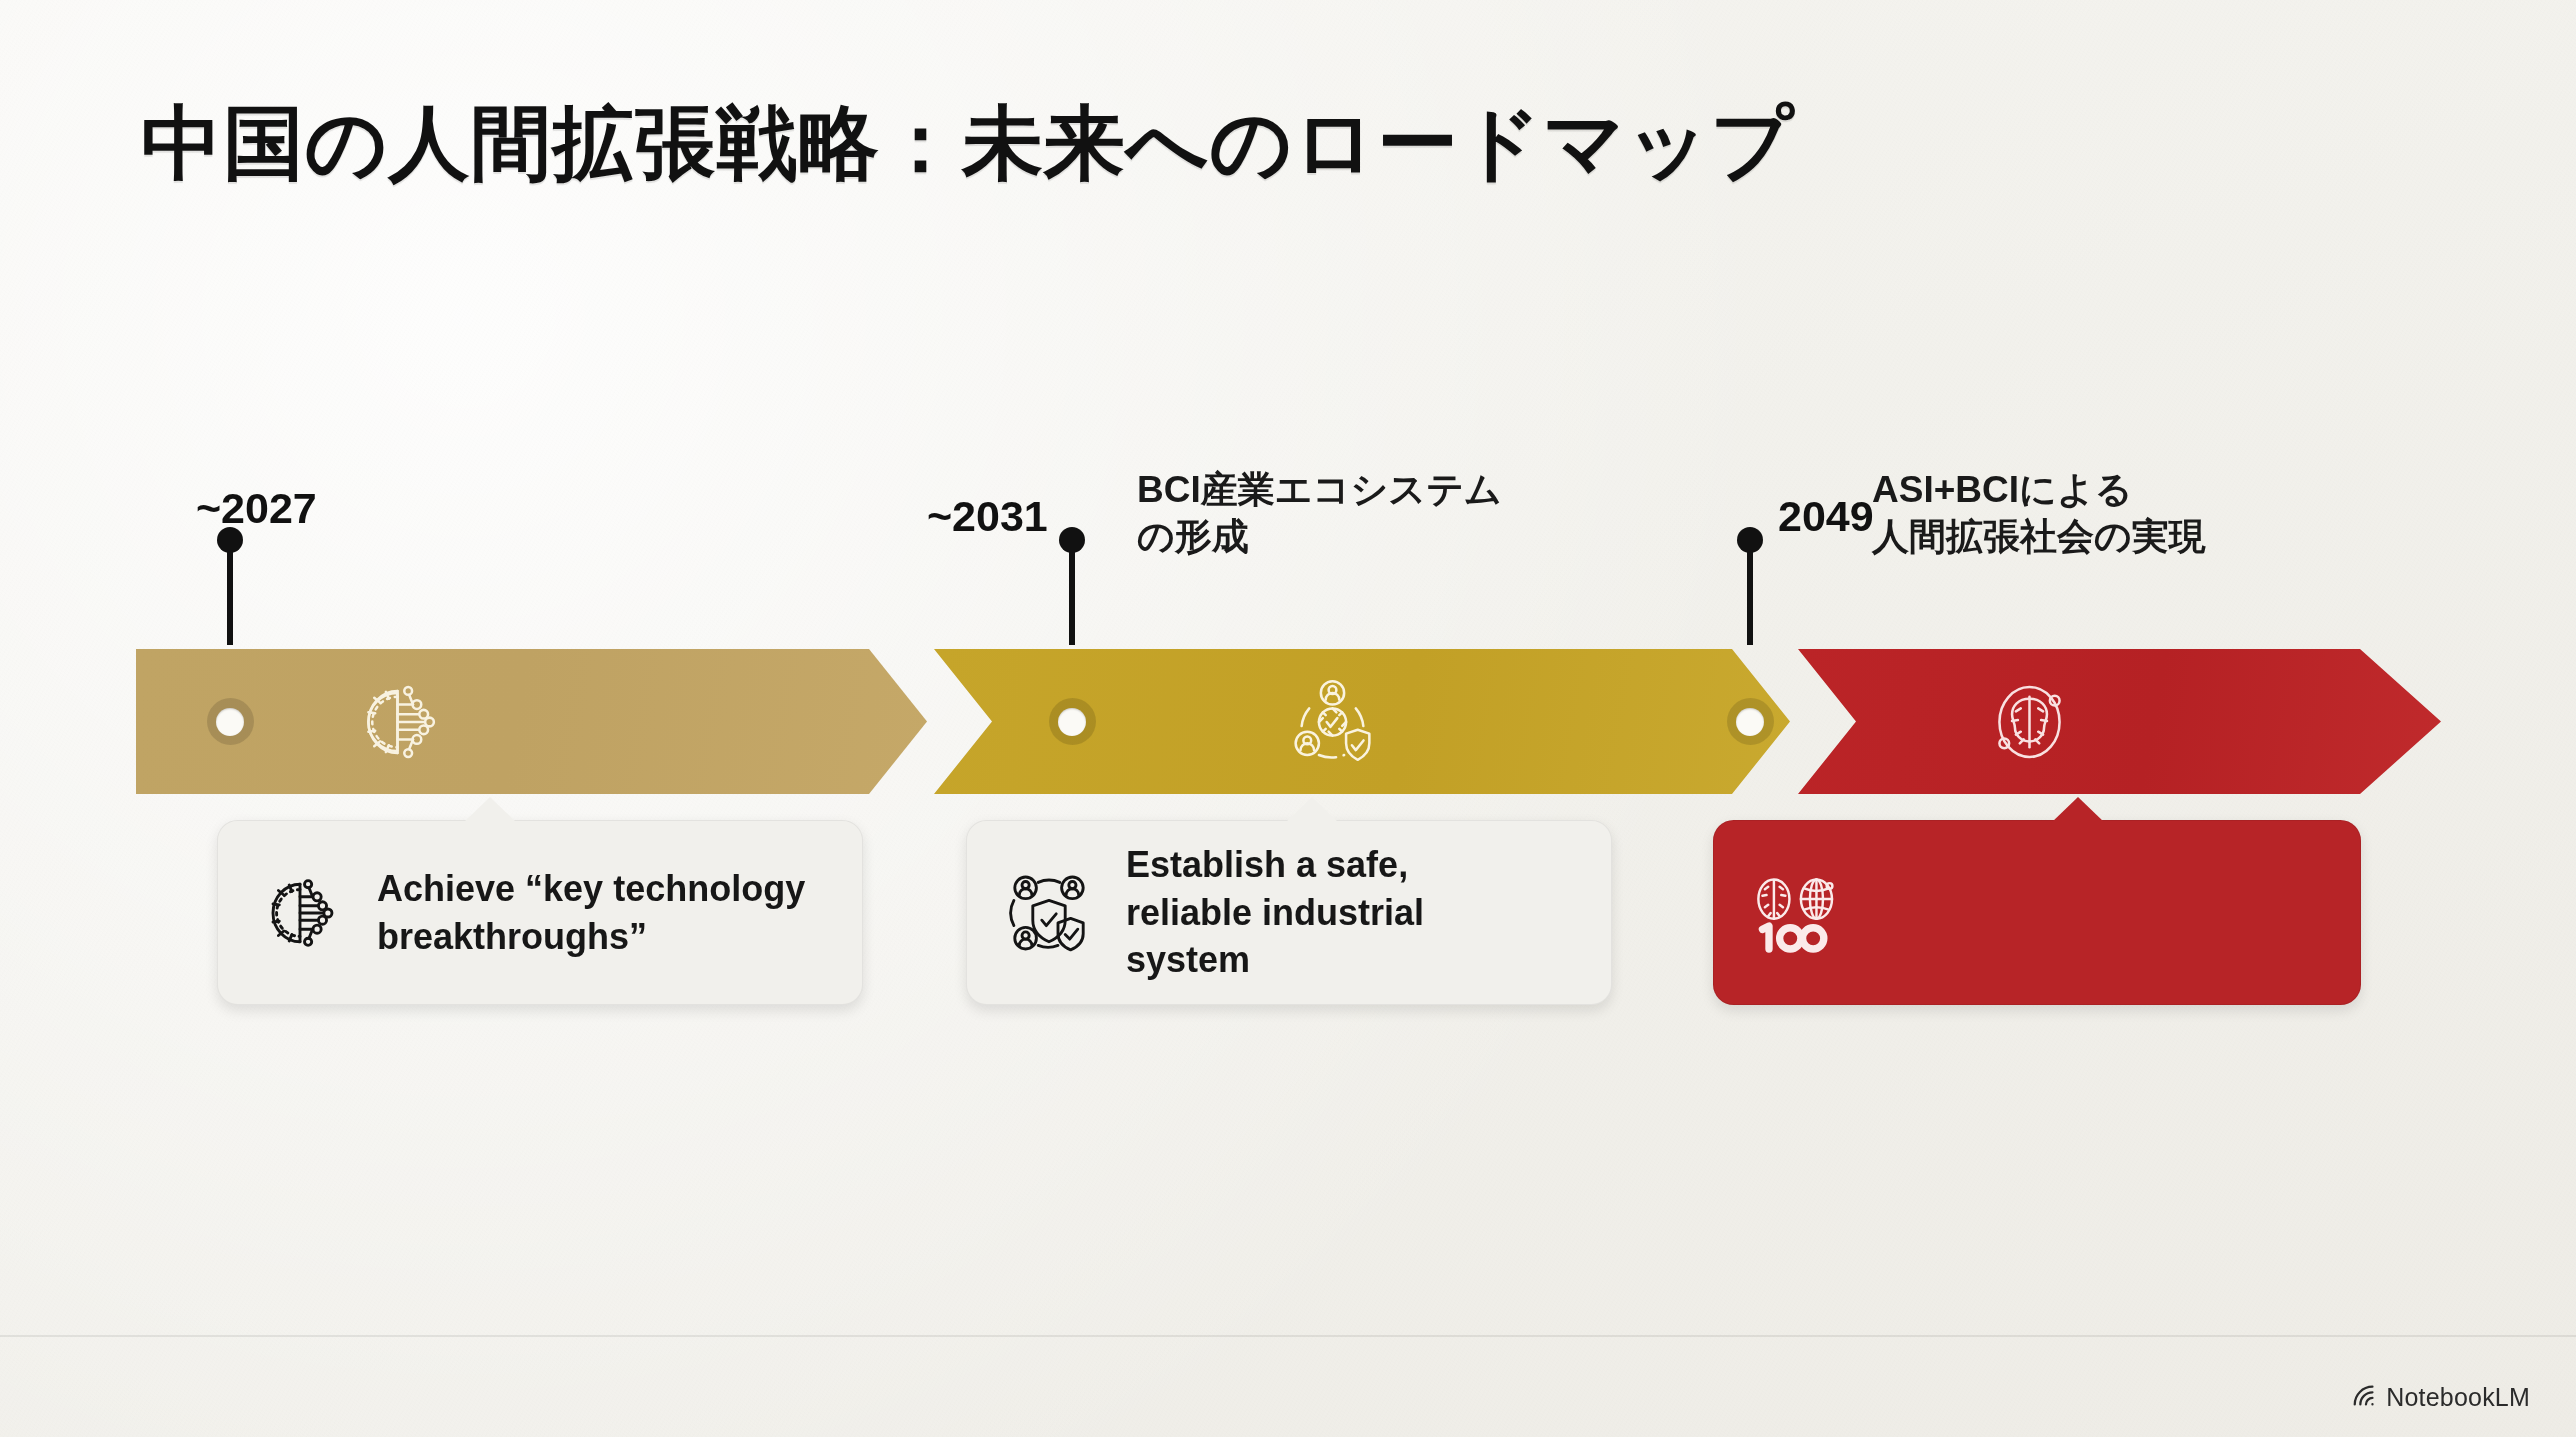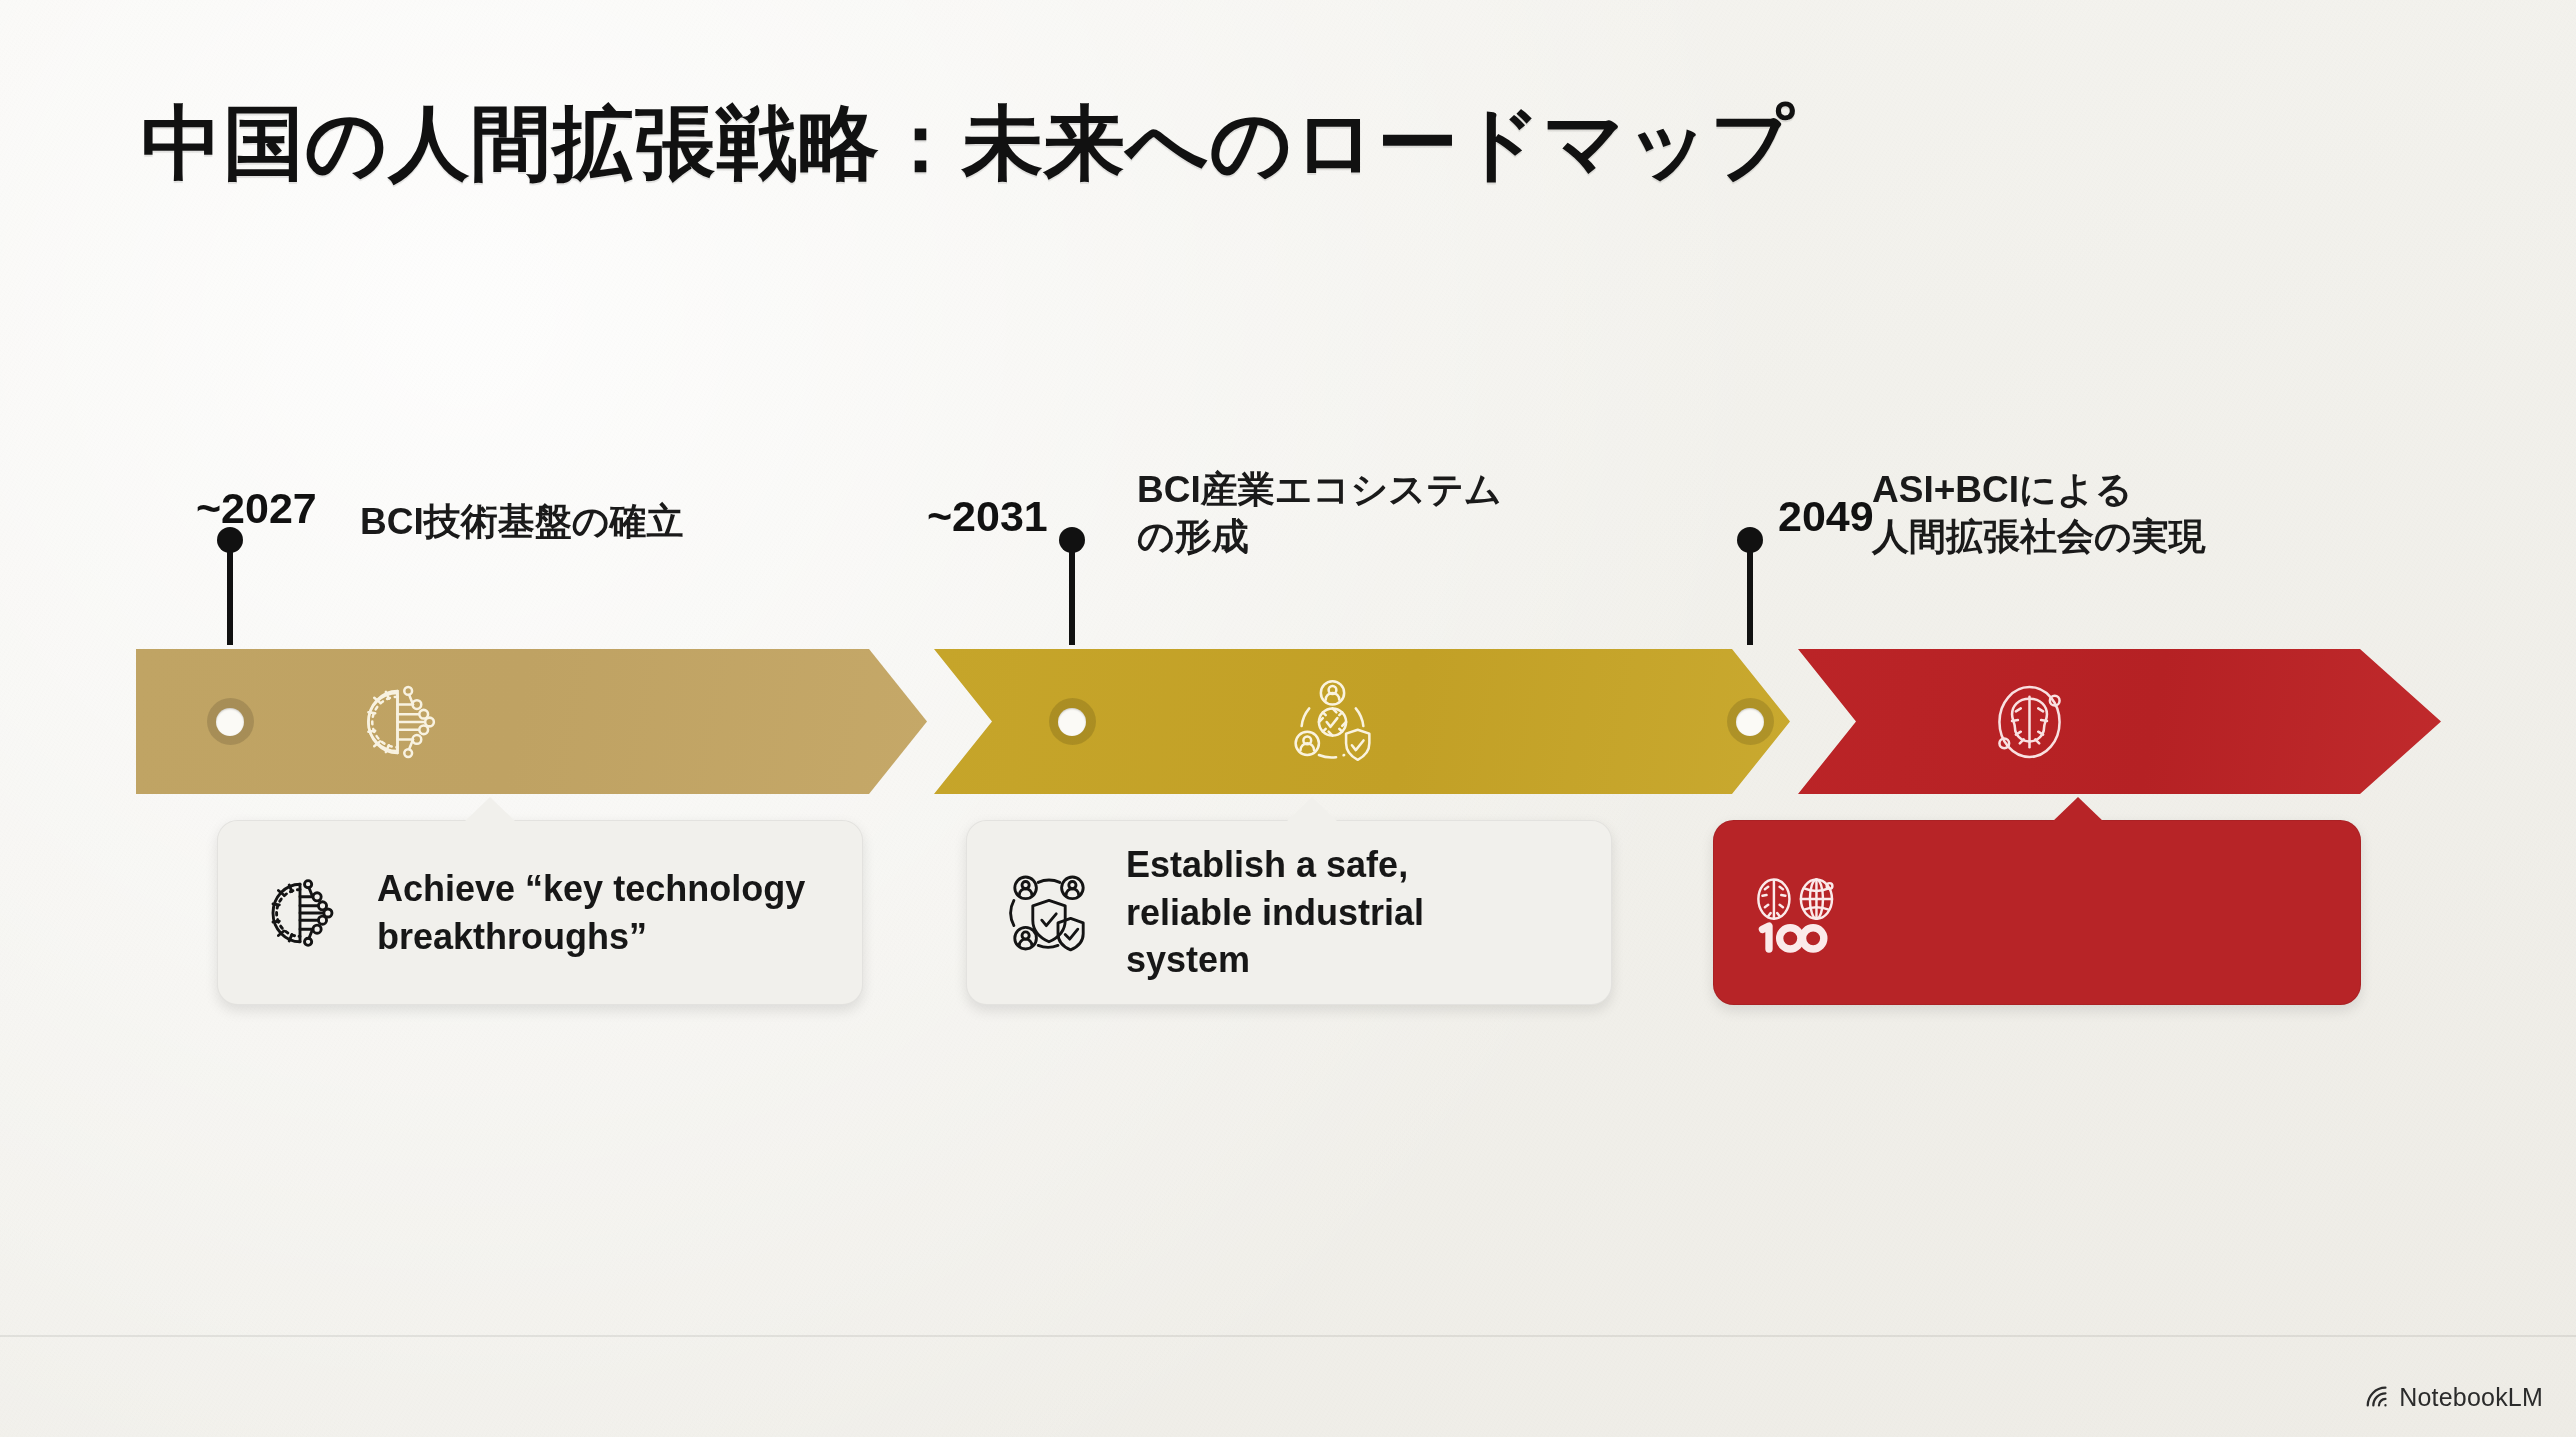--- a/index.html
+++ b/index.html
@@ -195,24 +195,24 @@
   #footer-rule {
     position: absolute;
     left: 0;
     top: 1335px;
     width: 2576px;
     height: 1.9px;
     background: rgba(0,0,0,.075);
   }
   #watermark {
     position: absolute;
-    right: 33px;
+    right: 46px;
     top: 1383px;
     display: flex;
-    align-items: flex-end;
+    align-items: flex-start;
     gap: 7px;
   }
   #watermark .wm-icon { width: 28px; height: 28px; }
   #watermark .wm-icon svg { width: 100%; height: 100%; display: block; }
   #watermark .wm-text {
     font-size: 25px;
     font-weight: 400;
     letter-spacing: 0.2px;
     color: #2b2b2b;
   }
@@ -301,21 +301,20 @@
       <div class="marker-dot-top" style="top: -122px;"></div>
       <div class="marker-stem" style="top: -109px; height: 105px;"></div>
       <div class="marker-hub" style="top: 49px;"></div>
     </div>
   </div>
 
   <div class="year" style="left: 148px; top: 484px; margin-left: 48px;">~2027</div>
   <div class="year" style="left: 927px; top: 492px;">~2031</div>
   <div class="year" style="left: 1778px; top: 492px;">2049</div>
 
-  <div class="heading" style="left: 360px; top: 498px;">BCI技術基盤の確立</div>
   <div class="heading" style="left: 1137px; top: 466px;">BCI産業エコシステム
 の形成</div>
   <div class="heading" style="left: 1872px; top: 466px;">ASI+BCIによる
 人間拡張社会の実現</div>
 
   <div class="card card-light" style="left: 966px; top: 820px; width: 646px; height: 185px;">
     <div class="tab" style="left: 318px;"></div>
     <div class="card-icon">
       <svg viewBox="0 0 100 100" fill="none" stroke="#141414" stroke-width="3.2" stroke-linecap="round" stroke-linejoin="round">
         <circle cx="24" cy="22" r="12"></circle>

